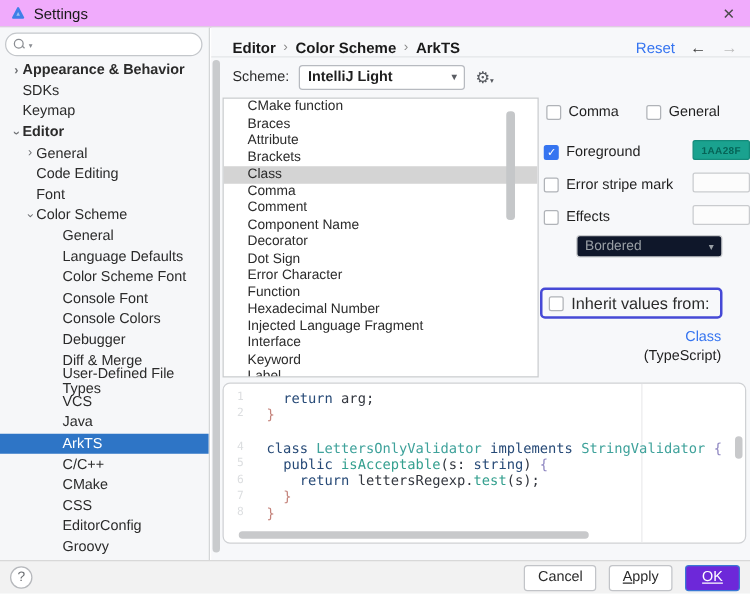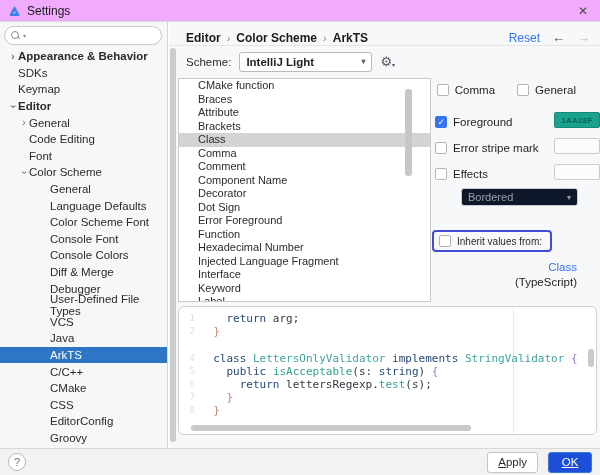--- a/index.html
+++ b/index.html
@@ -65,21 +65,21 @@
   .cb.checked::after { content:"✓"; position:absolute; color:#fff; font-size:9px; left:1.5px; top:-0.5px; }
   .style-row { display:flex; align-items:flex-end; gap:6px; margin:0 0 10px 4px; height:16px; }
   .bold-italic-row { display:flex; align-items:center; justify-content:flex-end; gap:6px; margin:2px 24px 14px 0; height:16px; }
   .bold-italic-row .gap { width:10px; }
   .swatch { margin-left:auto; width:46px; height:16px; border:1px solid #c9cbce; border-radius:2px; background:#fcfcfc; display:flex; align-items:center; justify-content:center; font-size:8px; letter-spacing:0.3px; }
   .swatch.fg { border-color:#148a7a; color:#066457; font-weight:bold; }
   .effects-select { margin:-2px 0 0 30px; width:117px; height:18px; background:#0f172a; border:1px solid #c9cbce; border-radius:3px; display:flex; align-items:center; padding:0 6px; font-size:11px; color:#9aa0a6; }
   .effects-select .sel-caret { margin-left:auto; font-size:8px; color:#9aa0a6; }
   .inherit-wrap { margin:24px 0 0 0; }
   .inherit-box { display:inline-flex; align-items:center; gap:6px; border:2px solid #4649d6; border-radius:4px; padding:3px 8px 3px 5px; margin-left:1px; background:#f7f8fa; }
-  .inherit-label { font-size:10px; color:#2b2b2b; }
+  .inherit-label { font-size:13px; color:#2b2b2b; }
   .inherit-target { text-align:right; padding-right:23px; margin-top:8px; line-height:1.3; }
   .class-link { color:#3574f0; font-size:11.5px; }
   .type-sub { color:#1f1f1f; font-size:11.5px; }
 
   
   .code-panel { position:absolute; left:9px; top:284px; width:419px; height:129px; background:#fff; border:1px solid #cfd1d4; border-radius:6px; overflow:hidden; }
   .margin-guide { position:absolute; left:334px; top:0; bottom:0; width:1px; background:#ebebed; }
   .code-lines { position:absolute; top:5px; left:0; right:0; font-family:"DejaVu Sans Mono","Liberation Mono",monospace; font-size:11px; line-height:13.2px; }
   .code-line { white-space:pre; min-height:13.2px; display:flex; }
   .ln { width:16px; flex:none; text-align:right; margin-right:5px; color:#dcdee0; font-size:9px; line-height:13.2px; }
@@ -168,25 +168,25 @@
       <div class="tree-item lvl3">
         <span class="chev"></span>
         <span>Console Font</span>
       </div>
       <div class="tree-item lvl3">
         <span class="chev"></span>
         <span>Console Colors</span>
       </div>
       <div class="tree-item lvl3">
         <span class="chev"></span>
+        <span>Debugger</span>
+      </div>
+      <div class="tree-item lvl3">
+        <span class="chev"></span>
         <span>Diff &amp; Merge</span>
-      </div>
-      <div class="tree-item lvl3">
-        <span class="chev"></span>
-        <span>Debugger</span>
       </div>
       <div class="tree-item lvl3">
         <span class="chev"></span>
         <span>User-Defined File Types</span>
       </div>
       <div class="tree-item lvl3">
         <span class="chev"></span>
         <span>VCS</span>
       </div>
       <div class="tree-item lvl3">
@@ -252,21 +252,21 @@
           <div class="attr-item">CMake function</div>
           <div class="attr-item">Braces</div>
           <div class="attr-item">Attribute</div>
           <div class="attr-item">Brackets</div>
           <div class="attr-item selected">Class</div>
           <div class="attr-item">Comma</div>
           <div class="attr-item">Comment</div>
           <div class="attr-item">Component Name</div>
           <div class="attr-item">Decorator</div>
           <div class="attr-item">Dot Sign</div>
-          <div class="attr-item">Error Foreground</div>
+          <div class="attr-item">Error Character</div>
           <div class="attr-item">Function</div>
           <div class="attr-item">Hexadecimal Number</div>
           <div class="attr-item">Injected Language Fragment</div>
           <div class="attr-item">Interface</div>
           <div class="attr-item">Keyword</div>
           <div class="attr-item">Label</div>
         </div>
       <div class="attr-scrollbar"></div>
     </div>
 
@@ -325,19 +325,20 @@
         <div class="code-line"><span class="ln">8</span><span><span class="tok-pl">  </span><span class="tok-brc">}</span></span></div>
       </div>
     <div class="code-hscroll"></div>
     <div class="code-vscroll"></div>
   </div>
 </div>
 
 <div class="footer">
   <div class="help-btn">?</div>
   <div class="footer-btns">
+    <div class="btn">Cancel</div>
     <div class="btn">
         <span class="mn">A</span>
         <span>pply</span>
       </div>
-    <div class="btn primary" style="background: #1d4ed8; text-decoration: underline;">OK</div>
+    <div class="btn primary" style="background: #6d28d9; text-decoration: underline;">OK</div>
   </div>
 </div>
 
 </body></html>

